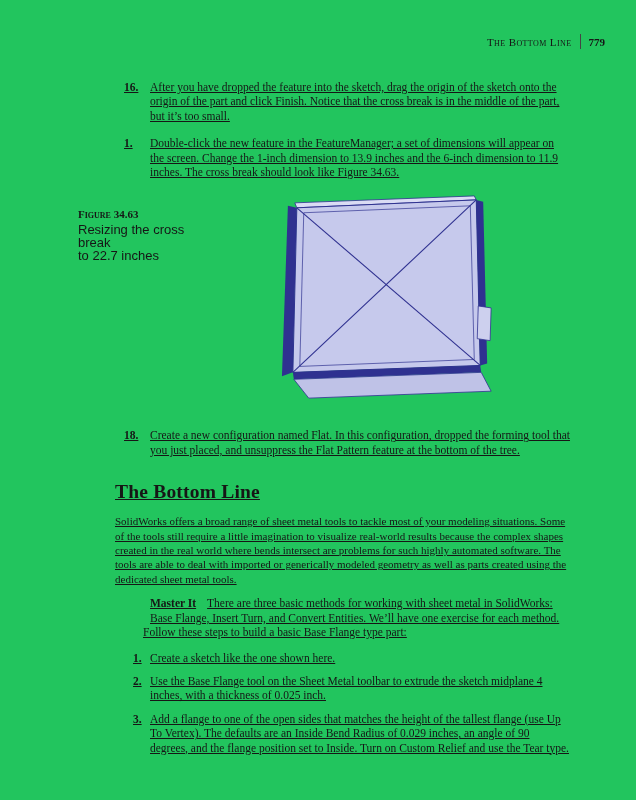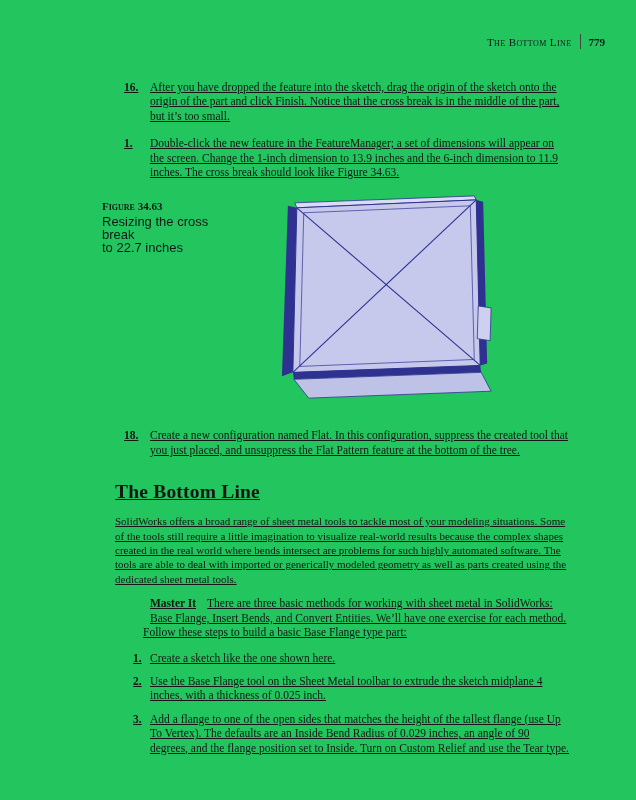--- a/index.html
+++ b/index.html
@@ -60,24 +60,23 @@
   
   .figure-row {
     position: relative;
     margin-top: 6px;
     margin-bottom: 14px;
     height: 222px;
   }
   .fig-caption {
     position: absolute;
     left: -37px;
-    top: 8px;
+    top: 16px;
     width: 120px;
     font-family: "Liberation Sans", sans-serif;
-    margin-left: 24px;
   }
   .fig-label {
     font-family: "Liberation Serif", serif;
     font-weight: 700;
     font-variant: small-caps;
     font-size: 11px;
     margin-bottom: 3px;
   }
   .fig-cap-line {
     font-size: 13px;
@@ -186,28 +185,28 @@
 
           <polygon class="f-edge" points="16,179 205,172 206,179 17,186"></polygon>
 
           <polygon class="f-flange f-stroke" stroke-width="0.8" points="17,186 206,179 216,198 32,205"></polygon>
         </svg>
       </figure>
     </div>
 
     <div class="step">
       <span class="step-num">18.</span>
-      <span class="step-text">Create a new configuration named Flat. In this configuration, suppress the created tool that you just placed, and unsuppress the Flat Pattern feature at the bottom of the tree.</span>
+      <span class="step-text">Create a new configuration named Flat. In this configuration, dropped the forming tool that you just placed, and unsuppress the Flat Pattern feature at the bottom of the tree.</span>
     </div>
 
     <h1 class="section-title">The Bottom Line</h1>
 
     <p class="body-par">SolidWorks offers a broad range of sheet metal tools to tackle most of your modeling situations. Some of the tools still require a little imagination to visualize real-world results because the complex shapes created in the real world where bends intersect are problems for such highly automated software. The tools are able to deal with imported or generically modeled geometry as well as parts created using the dedicated sheet metal tools.</p>
 
-    <p class="master"><b class="master-label">Master It</b><span class="master-text">There are three basic methods for working with sheet metal in SolidWorks: Base Flange, Insert Bends, and Convert Entities. We’ll have one exercise for each method.</span></p>
+    <p class="master"><b class="master-label">Master It</b><span class="master-text">There are three basic methods for working with sheet metal in SolidWorks: Base Flange, Insert Turn, and Convert Entities. We’ll have one exercise for each method.</span></p>
 
     <p class="follow">Follow these steps to build a basic Base Flange type part:</p>
 
     <div class="substeps">
       <div class="substep">
         <span class="substep-num">1.</span>
         <span class="substep-text">Create a sketch like the one shown here.</span>
       </div>
       <div class="substep">
         <span class="substep-num">2.</span>

